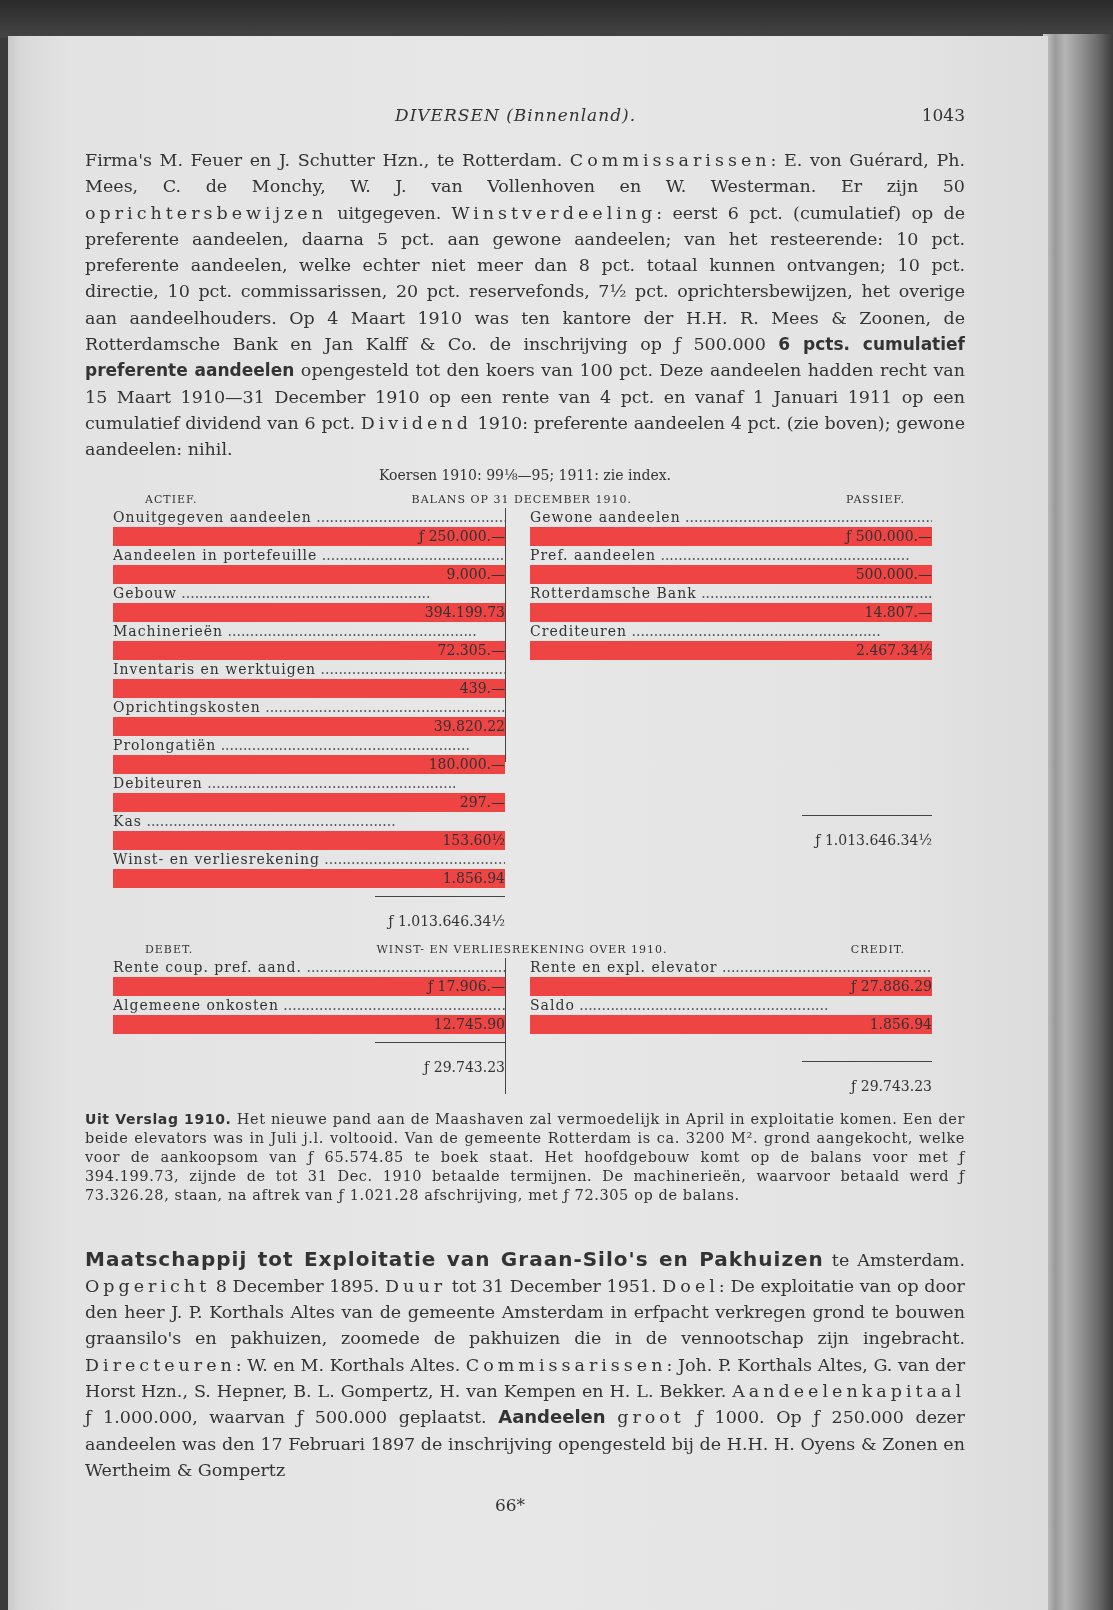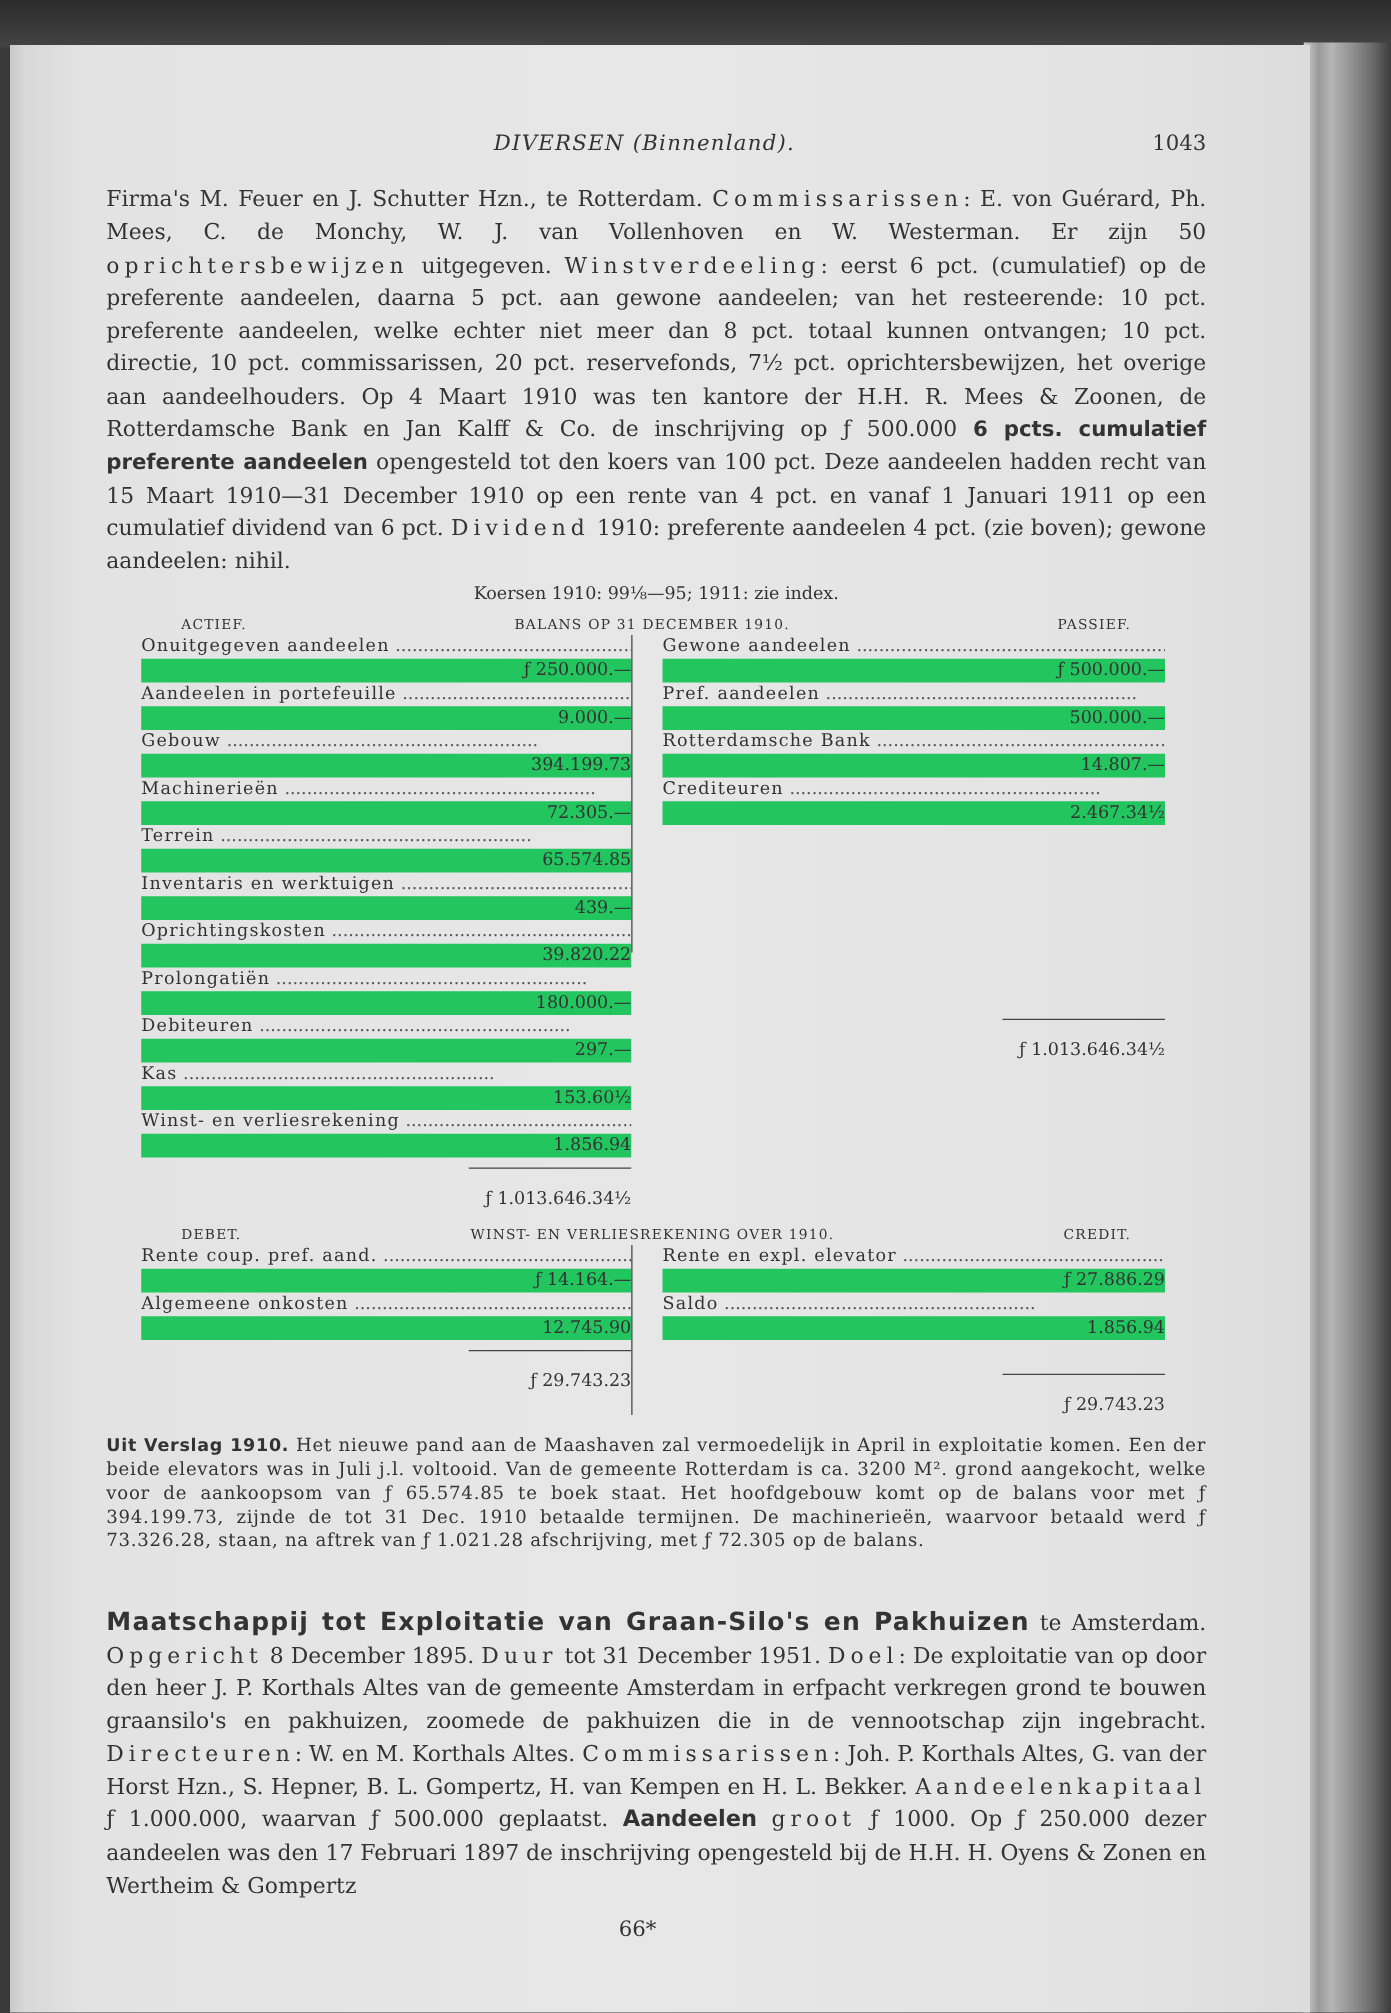--- a/index.html
+++ b/index.html
@@ -28,21 +28,21 @@
   .sp { letter-spacing:4px; }
   .bold { font-family:"DejaVu Sans", sans-serif; font-weight:bold; font-size:17px; }
   .koersen { text-align:center; font-size:14px; margin:4px 0 10px 0; }
   .hdr { display:flex; justify-content:space-between; width:820px; margin-left:30px; font-size:11px; letter-spacing:1px; margin-bottom:2px; }
   .fin-wrap { margin-left:28px; width:830px; position:relative; }
   .side { display:inline-block; vertical-align:top; width:392px; }
   .side.right { border-left:1px solid #444; padding-left:24px; width:402px; }
   .row { display:flex; justify-content:space-between; font-size:14px; line-height:19px; letter-spacing:1px;flex-direction:column; }
   .row .lbl { white-space:nowrap; overflow:hidden; }
   .row .lbl::after { content:" ........................................................"; letter-spacing:0; color:#555; }
-  .row .amt { white-space:nowrap; text-align:right; min-width:100px; letter-spacing:0; background:#22c55e; padding-left:4px; }
+  .row .amt { white-space:nowrap; text-align:right; min-width:100px; letter-spacing:0; background:#ef4444; padding-left:4px; }
   .total { display:flex; justify-content:flex-end; font-size:14px; margin-top:8px; }
   .total .line { border-top:1px solid #444; width:130px; }
   .totamt { text-align:right; font-size:14px; margin-top:16px; }
   .verslag { margin-top:16px; font-size:14.5px; line-height:19.2px; text-align:justify; letter-spacing:0.6px; }
   .verslag .bold { font-size:14px; }
   .footer { text-align:center; font-size:17px; margin-top:12px; padding-right:30px; }
 </style>
 </head>
 <body>
 
@@ -77,24 +77,20 @@
           <span class="lbl">Aandeelen in portefeuille</span>
           <span class="amt">9.000.—</span>
         </div>
       <div class="row">
           <span class="lbl">Gebouw</span>
           <span class="amt">394.199.73</span>
         </div>
       <div class="row">
           <span class="lbl">Machinerieën</span>
           <span class="amt">72.305.—</span>
-        </div>
-      <div class="row">
-          <span class="lbl">Terrein</span>
-          <span class="amt">65.574.85</span>
         </div>
       <div class="row">
           <span class="lbl">Inventaris en werktuigen</span>
           <span class="amt">439.—</span>
         </div>
       <div class="row">
           <span class="lbl">Oprichtingskosten</span>
           <span class="amt">39.820.22</span>
         </div>
       <div class="row">
@@ -144,21 +140,21 @@
 
   <div class="hdr" style="margin-top:14px;">
     <span style="margin-left:30px;">DEBET.</span>
     <span>WINST- EN VERLIESREKENING OVER 1910.</span>
     <span style="margin-right:30px;">CREDIT.</span>
   </div>
   <div class="fin-wrap">
     <div class="side">
       <div class="row">
           <span class="lbl">Rente coup. pref. aand.</span>
-          <span class="amt">ƒ 14.164.—</span>
+          <span class="amt">ƒ 17.906.—</span>
         </div>
       <div class="row">
           <span class="lbl">Algemeene onkosten</span>
           <span class="amt">12.745.90</span>
         </div>
       <div class="total">
           <div class="line"></div>
         </div>
       <div class="totamt">ƒ 29.743.23</div>
     </div><div class="side right">

